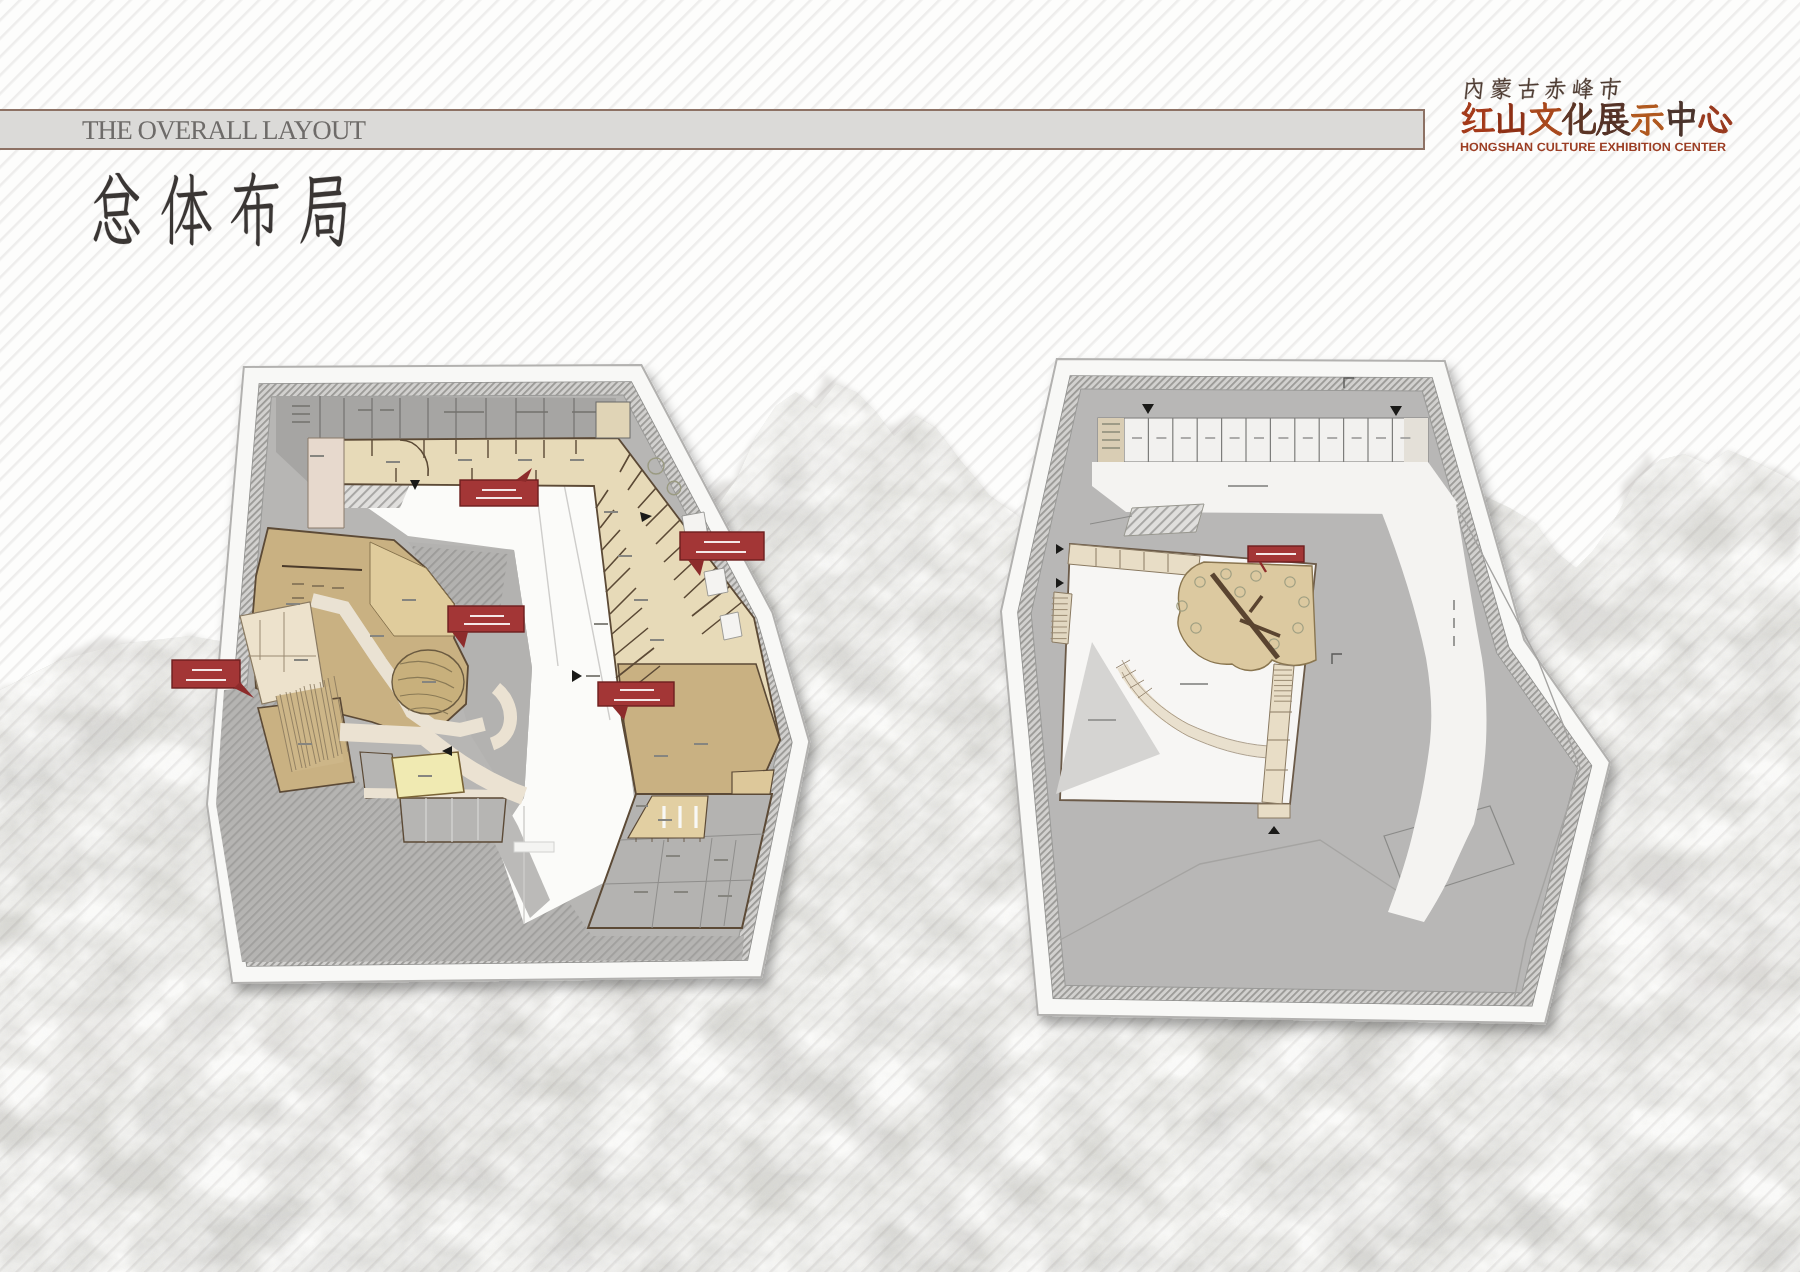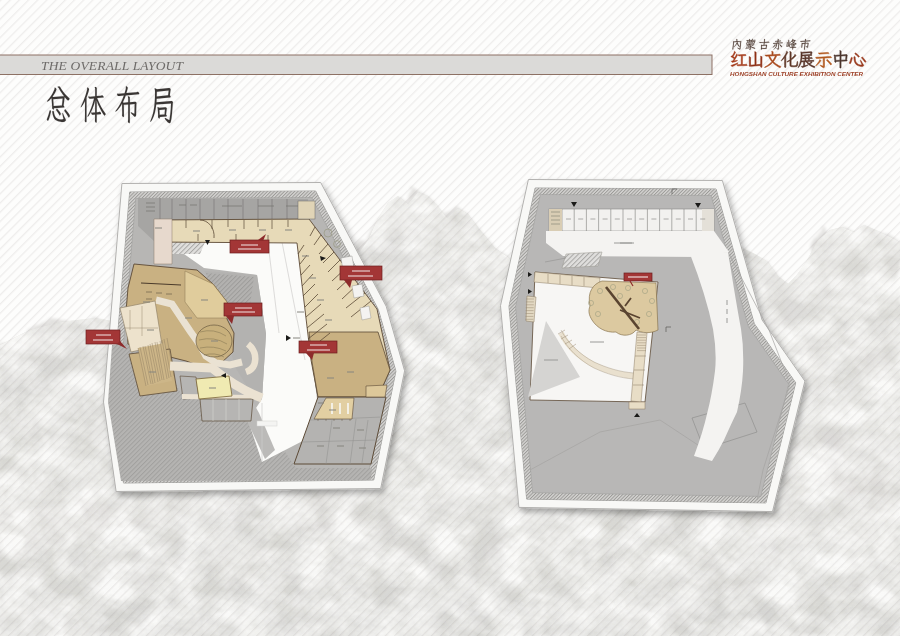--- a/index.html
+++ b/index.html
@@ -1,17 +1,17 @@
 <!DOCTYPE html>
 <html><head>
 <meta charset="utf-8">
 <style>
 html,body{margin:0;padding:0;background:#fdfdfc;}
 #page{position:relative;width:900px;height:636px;overflow:hidden;
-background:#fdfdfc;font-family:"Liberation Sans",sans-serif;font-style:italic;}
+background:#fdfdfc;font-family:"Liberation Sans",sans-serif;}
 
 svg.main{position:absolute;top:0;left:0;z-index:2;}
 </style>
 </head>
 <body>
 <div id="page">
 <svg class="main" width="900" height="636" viewBox="0 0 900 636">
 <defs>
 <pattern id="hband" width="2.4" height="2.4" patternUnits="userSpaceOnUse" patternTransform="rotate(45)">
  <rect width="2.4" height="2.4" fill="#d2d1cf"></rect>

